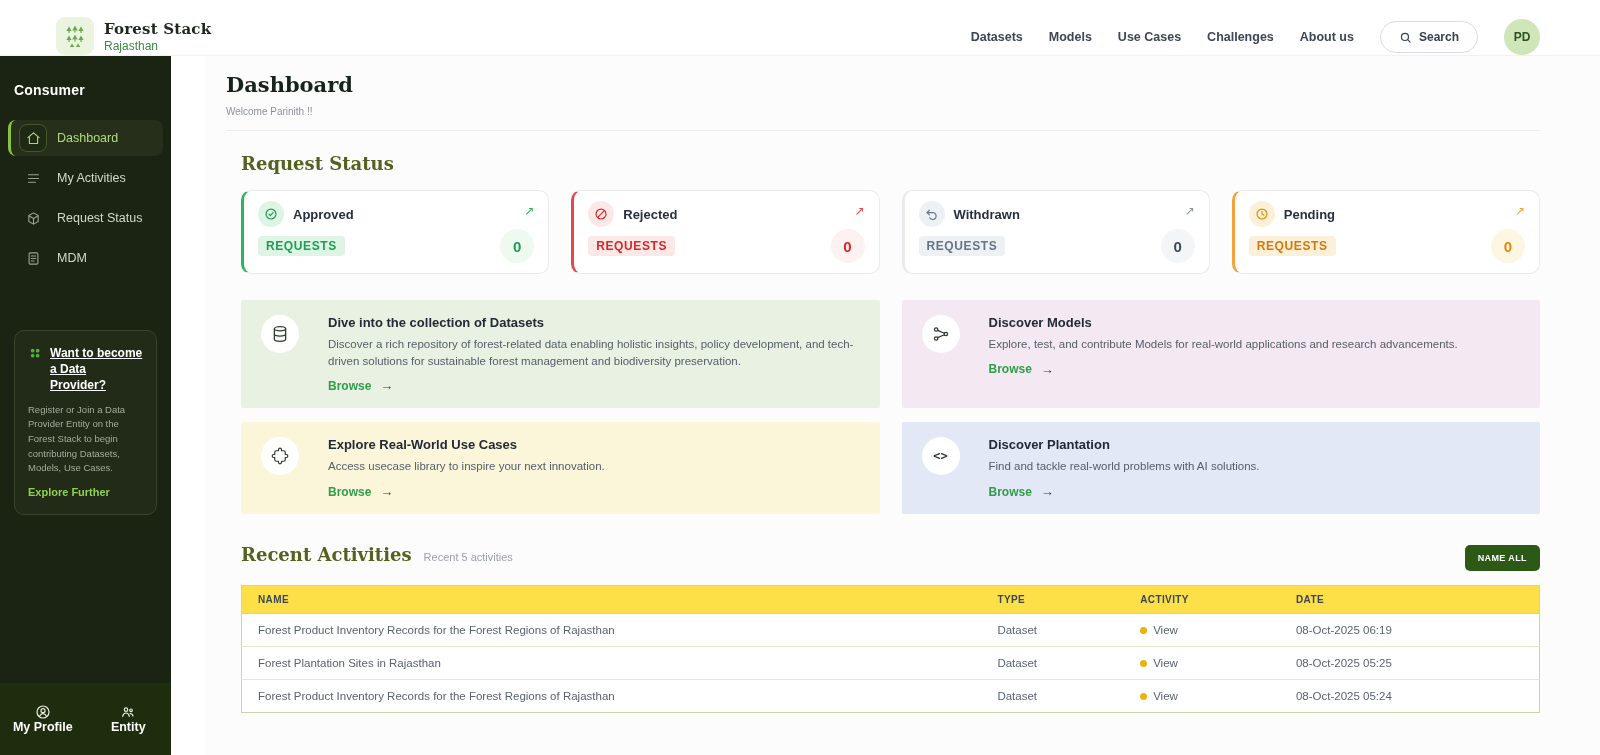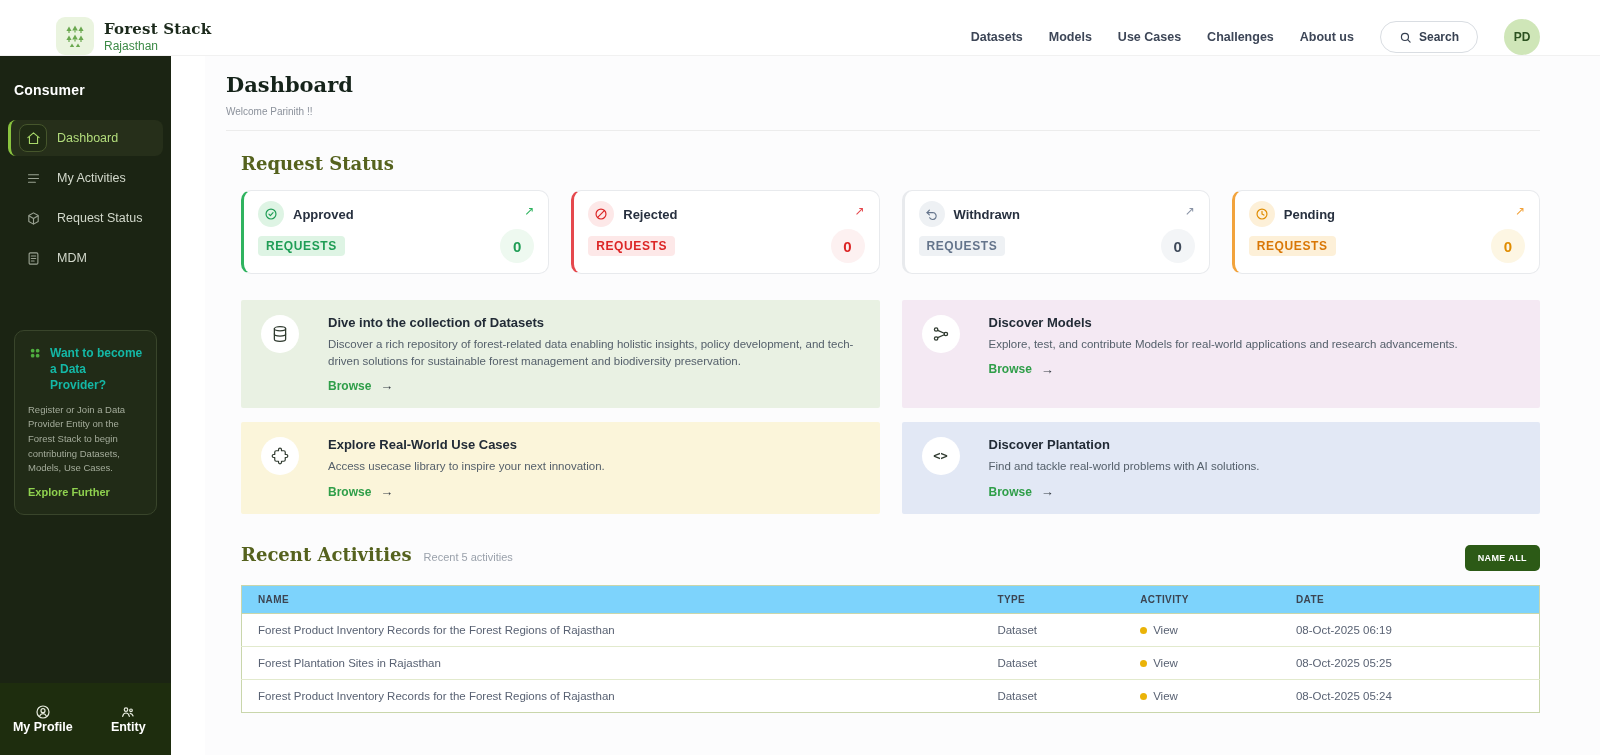--- a/index.html
+++ b/index.html
@@ -24,21 +24,21 @@
   .sidebar { position:absolute; top:56px; left:0; width:171px; bottom:0; background:#1b2413; display:flex; flex-direction:column; }
   .side-role { color:#fff; font-weight:700; font-size:14px; padding:26px 14px 20px 14px; letter-spacing:.2px; }
   .side-item { display:flex; align-items:center; gap:10px; padding:4px 8px; margin:2px 8px; border-radius:8px;
     cursor:pointer; color:#d2d8cb; border-left:3px solid transparent; }
   .side-item .ibox { width:28px; height:28px; border-radius:8px; display:flex; align-items:center; justify-content:center; color:#9aa293; }
   .side-item .lbl { font-size:12.5px; font-weight:500; }
   .side-item.active { background:#262f1a; border-left:3px solid #8ac43f; color:#b3dd7c; }
   .side-item.active .ibox { border:1px solid #46562c; background:#1f2a14; color:#a9d96a; }
   .promo-card { margin:52px 14px 0; background:#212b17; border:1px solid #39452b; border-radius:10px; padding:14px 13px; }
   .promo-head { display:flex; gap:8px; }
-  .promo-title { font-size:12px; font-weight:700; color:#14b8a6; line-height:1.35; }
+  .promo-title { font-size:12px; font-weight:700; color:#ffffff; line-height:1.35;text-decoration:underline; }
   .promo-body { font-size:9.5px; color:#a4ac9b; line-height:1.55; margin-top:9px; }
   .promo-cta { font-size:11px; font-weight:700; color:#8fd14f; margin-top:10px; cursor:pointer; display:inline-block; }
   .side-footer { margin-top:auto; background:#1e2d0e; height:72px; display:flex; align-items:center; }
   .sf-item { flex:1; display:flex; flex-direction:column; align-items:center; gap:0; color:#fff;
     font-size:12.5px; font-weight:600; cursor:pointer; }
   .sf-item .sf-ic { color:#e8ecdf; }
 
   
   .main { position:absolute; top:56px; left:205px; width:1395px; bottom:0; background:#fcfcfd; padding:16px 60px 0 21px; overflow:hidden; }
   .page-title { font-family:"DejaVu Serif", serif; font-size:21px; font-weight:700; color:#15231a; }
@@ -95,21 +95,21 @@
   .fdesc { font-size:11.5px; color:#55606b; margin-top:6px; line-height:1.45; max-width:560px; }
   .fbrowse { margin-top:9px; font-size:12px; font-weight:700; color:#2f9e49; display:flex; align-items:center; gap:9px; cursor:pointer; }
   .fbrowse .arr { color:#333a42; font-size:13px; }
 
   
   .recent-head { margin-top:30px; display:flex; align-items:baseline; gap:12px; }
   .recent-sub { font-size:11px; color:#9aa1ab; }
   .viewall-btn { margin-left:auto; background:#2c5a16; color:#fff; font-size:9px; font-weight:700; letter-spacing:.4px;
     padding:8px 13px; border-radius:5px; border:none; cursor:pointer; font-family:"Liberation Sans", sans-serif; }
   .recent-table { margin-top:14px; width:100%; border-collapse:collapse; background:#fff; border:1px solid #c9d6ab; }
-  .recent-table thead th { background:#7dd3fc; font-size:10px; font-weight:700; color:#3c4552; text-align:left;
+  .recent-table thead th { background:#fde047; font-size:10px; font-weight:700; color:#3c4552; text-align:left;
     padding:8px 16px; letter-spacing:.4px; border-bottom:1px solid #c9d6ab;margin-left:24px; }
   .recent-table tbody td { font-size:11.5px; color:#596273; padding:10px 16px; border-bottom:1px solid #e2eacd; }
   .recent-table tbody tr { cursor:pointer; }
   .recent-table tbody tr:last-child td { border-bottom:none; }
   .activity-dot { display:inline-block; width:7px; height:7px; border-radius:50%; background:#eab308; margin-right:6px; }
 
   svg { display:block; }
 </style>
 </head>
 <body>

